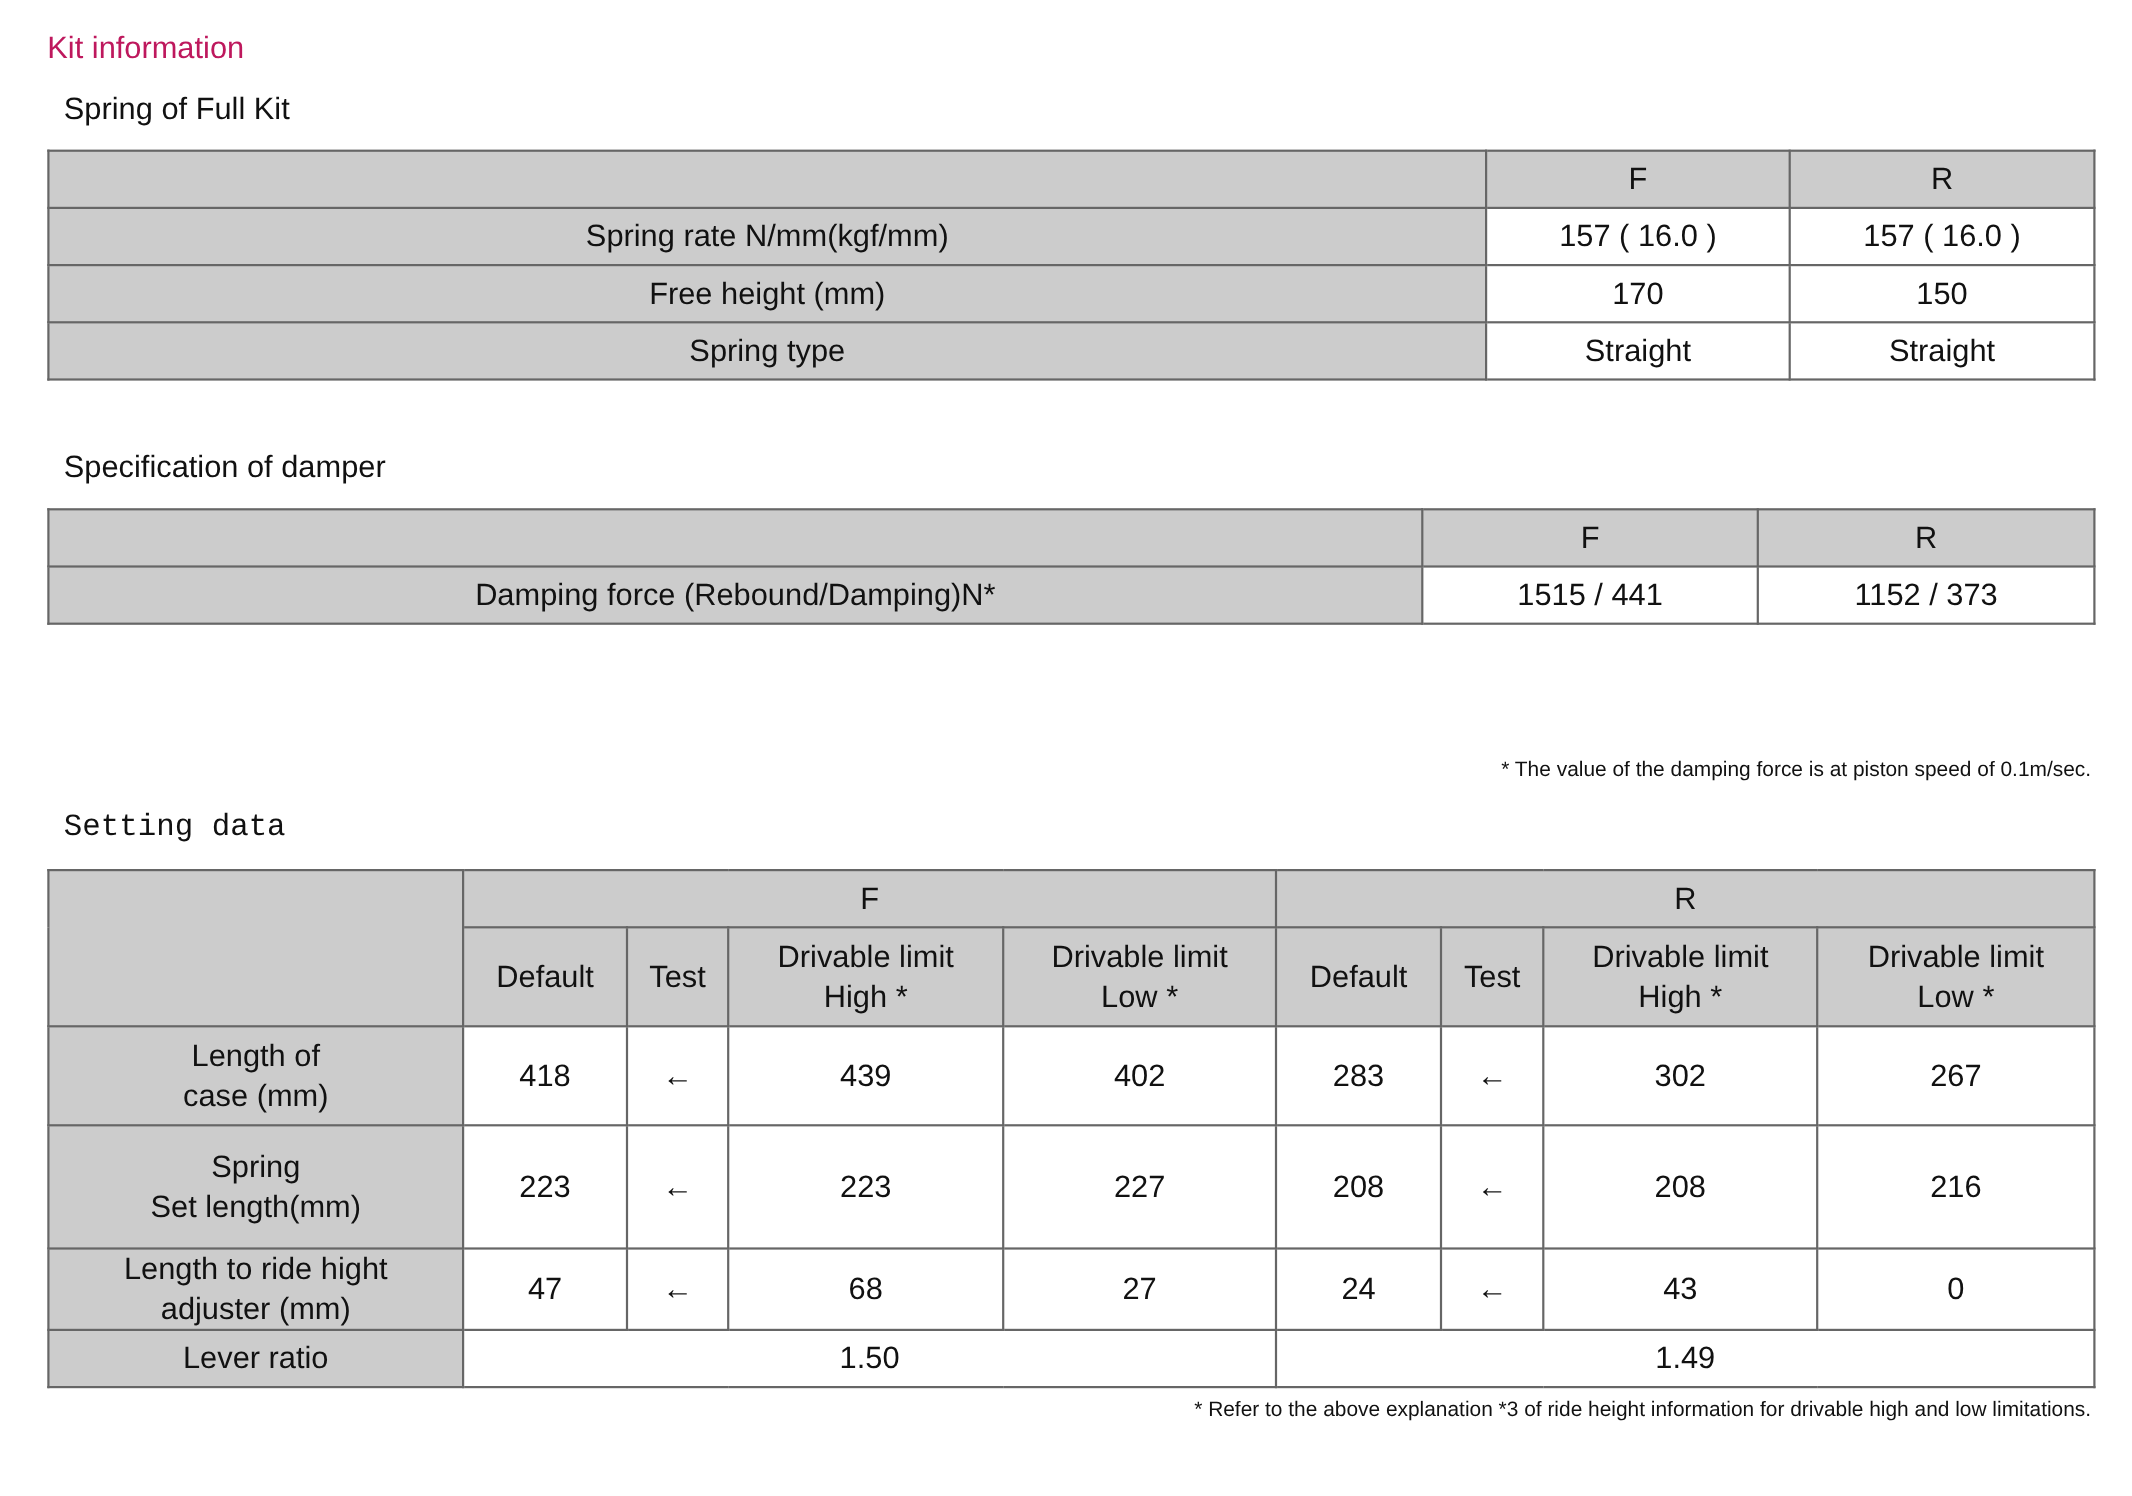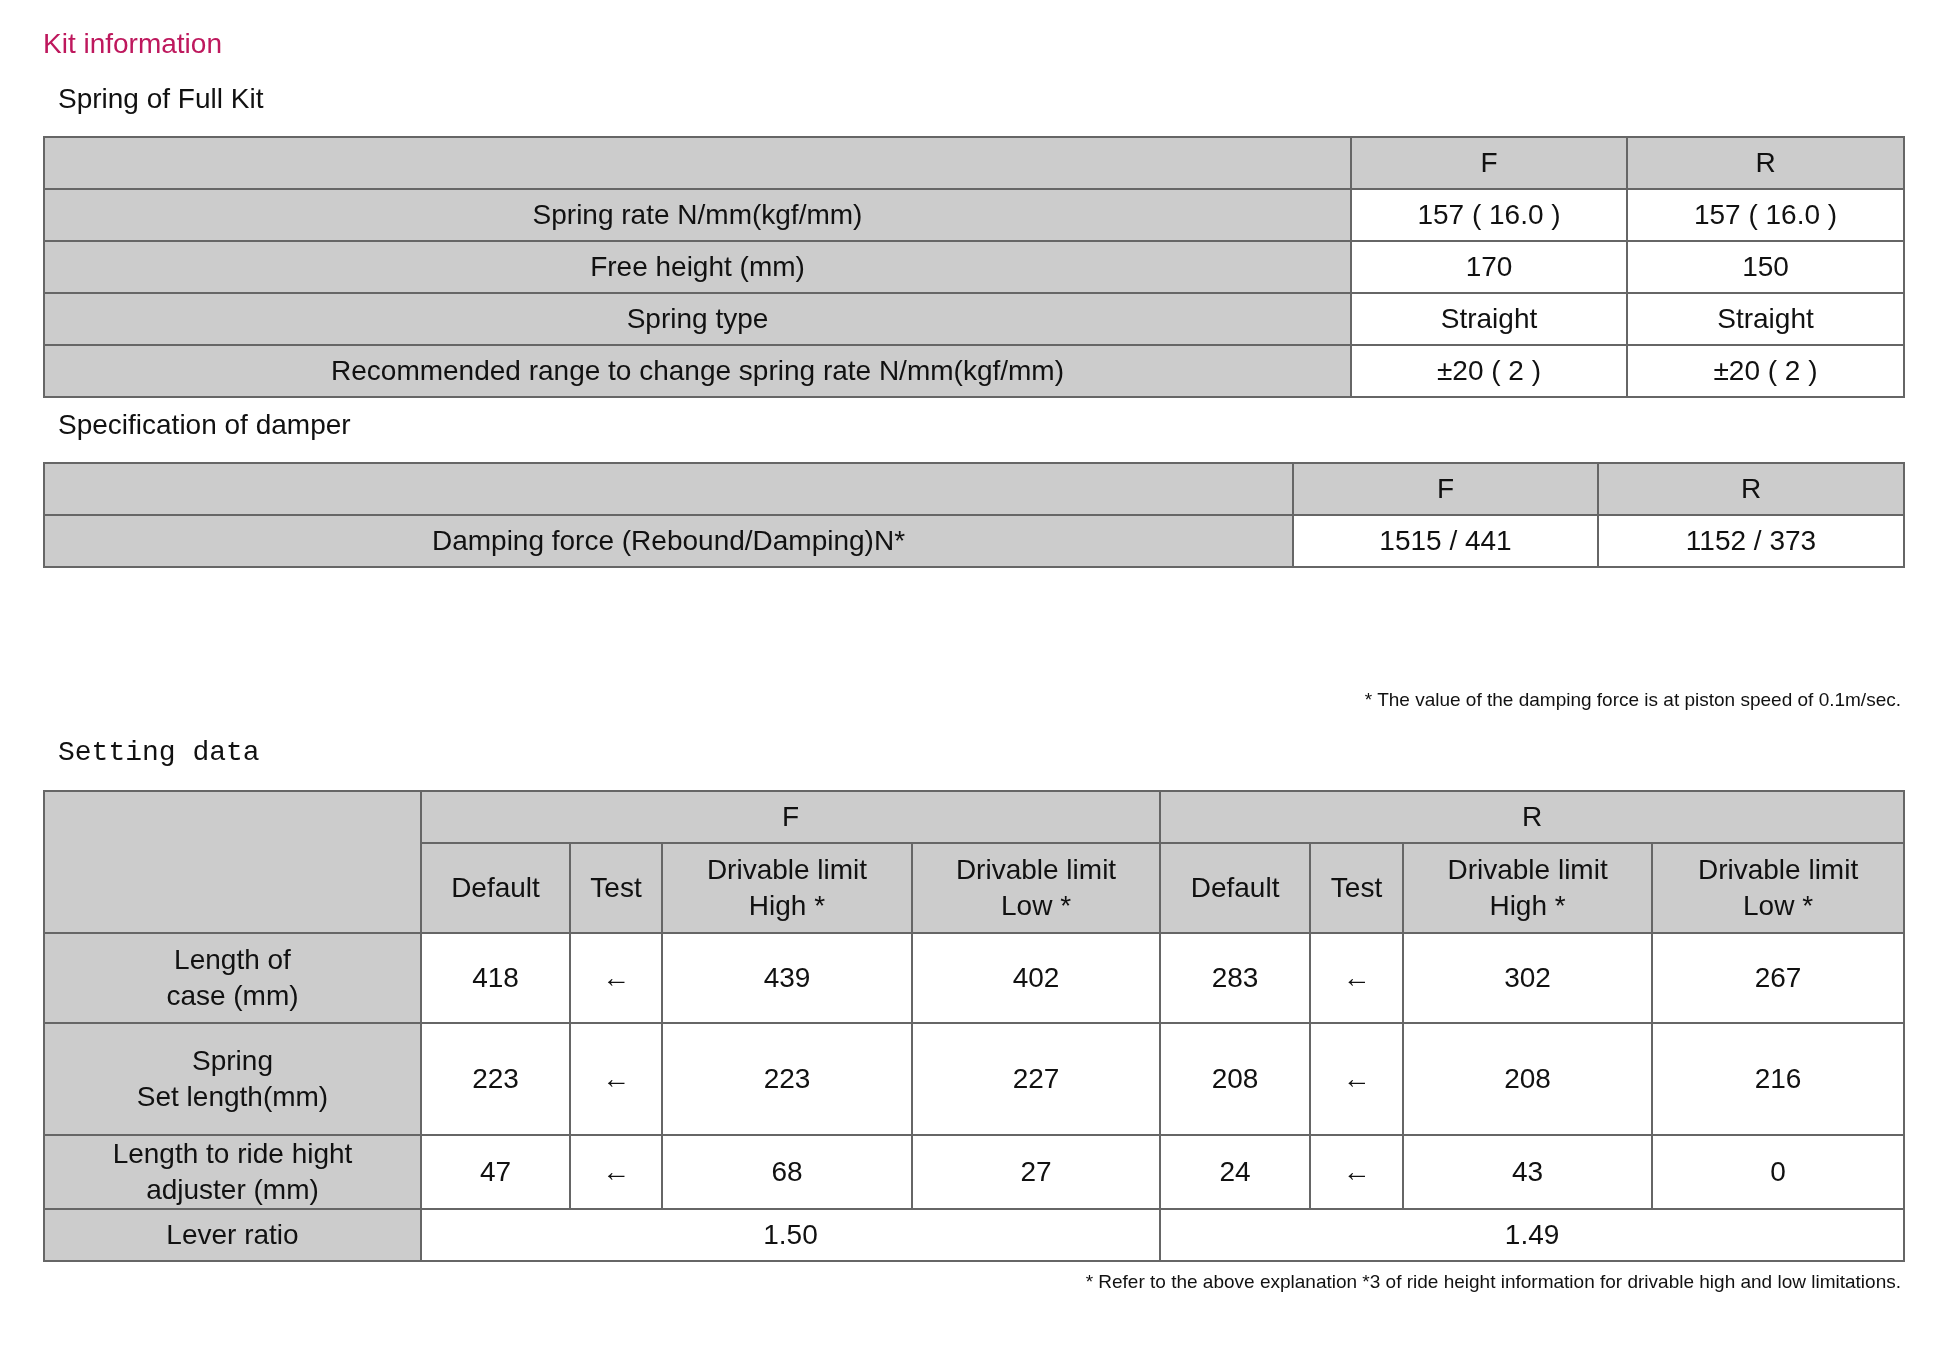--- a/index.html
+++ b/index.html
@@ -48,25 +48,20 @@
   </tr>
   <tr style="height:52px">
     <td class="hd">Free height (mm)</td>
     <td>170</td>
     <td>150</td>
   </tr>
   <tr style="height:52px">
     <td class="hd">Spring type</td>
     <td>Straight</td>
     <td>Straight</td>
-  </tr>
-  <tr style="height:52px">
-    <td class="hd">Recommended range to change spring rate N/mm(kgf/mm)</td>
-    <td>±20 ( 2 )</td>
-    <td>±20 ( 2 )</td>
   </tr>
 </tbody>
   </table>
 
 <div class="abs sec-title" style="top:407px;">Specification of damper</div>
 
 <table class="spec" style="left:43px; top:462px; width:1860px;">
   <colgroup>
       <col style="width:1249px">
       <col style="width:305px">

